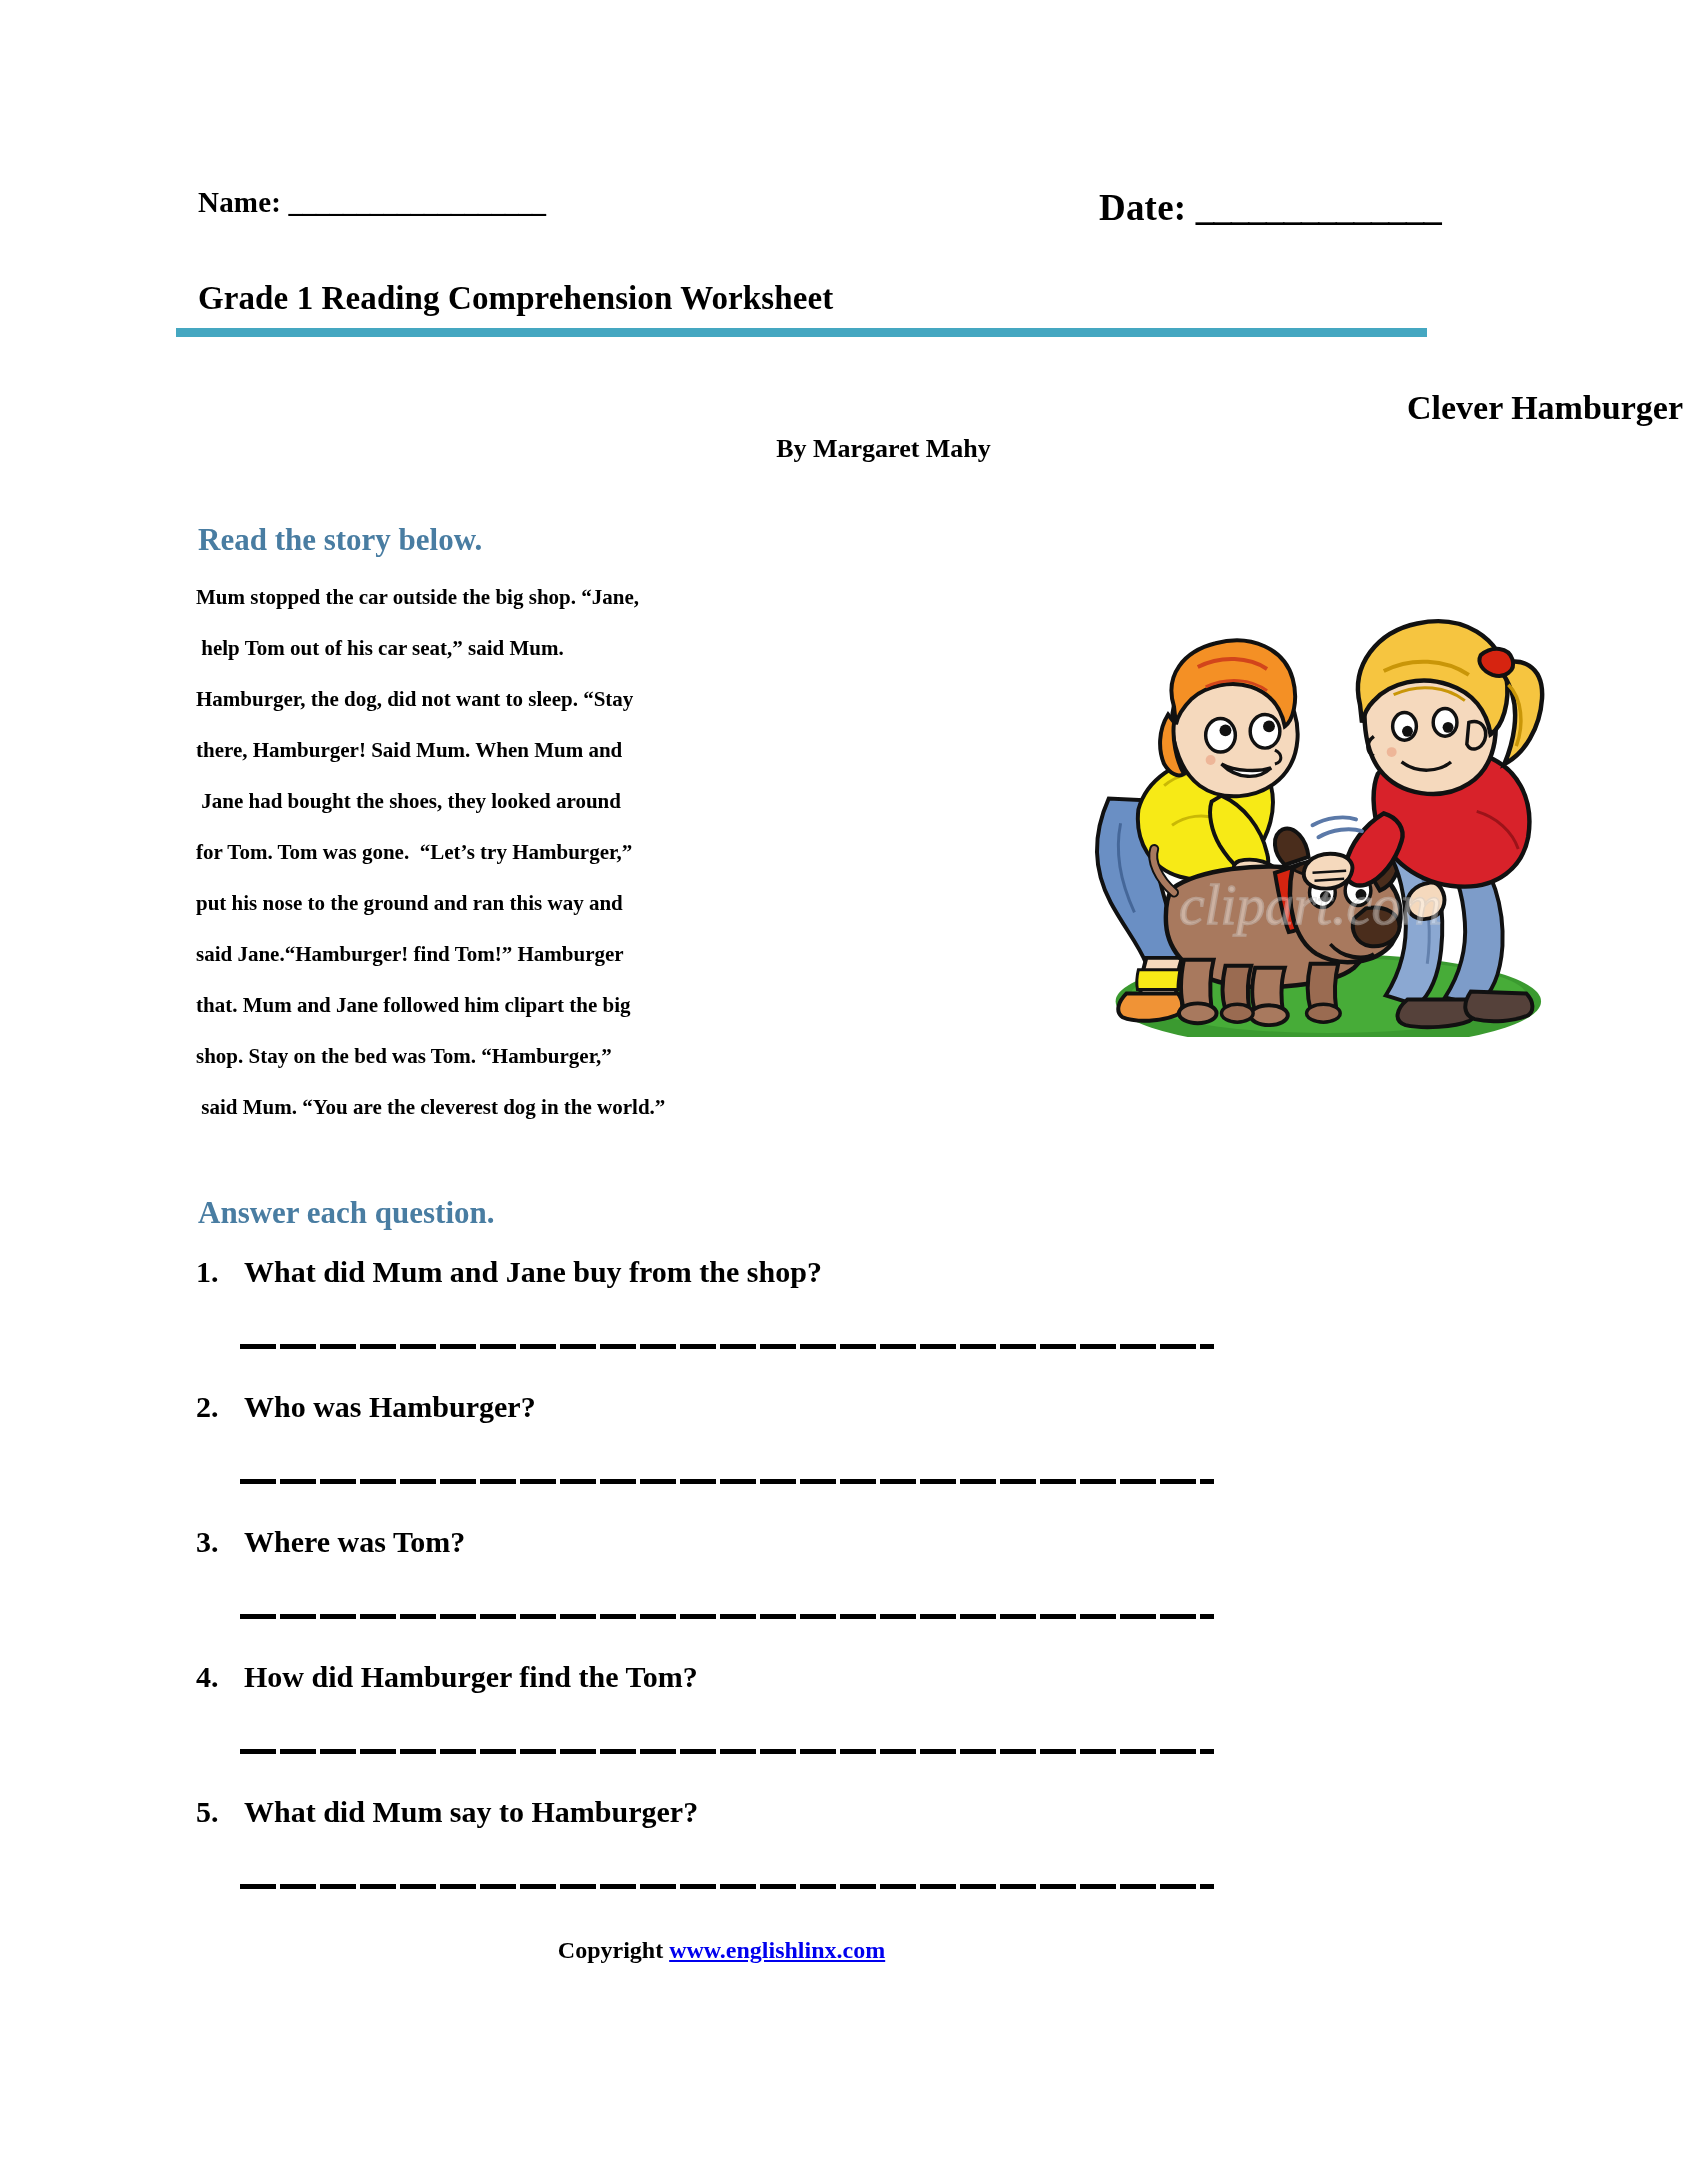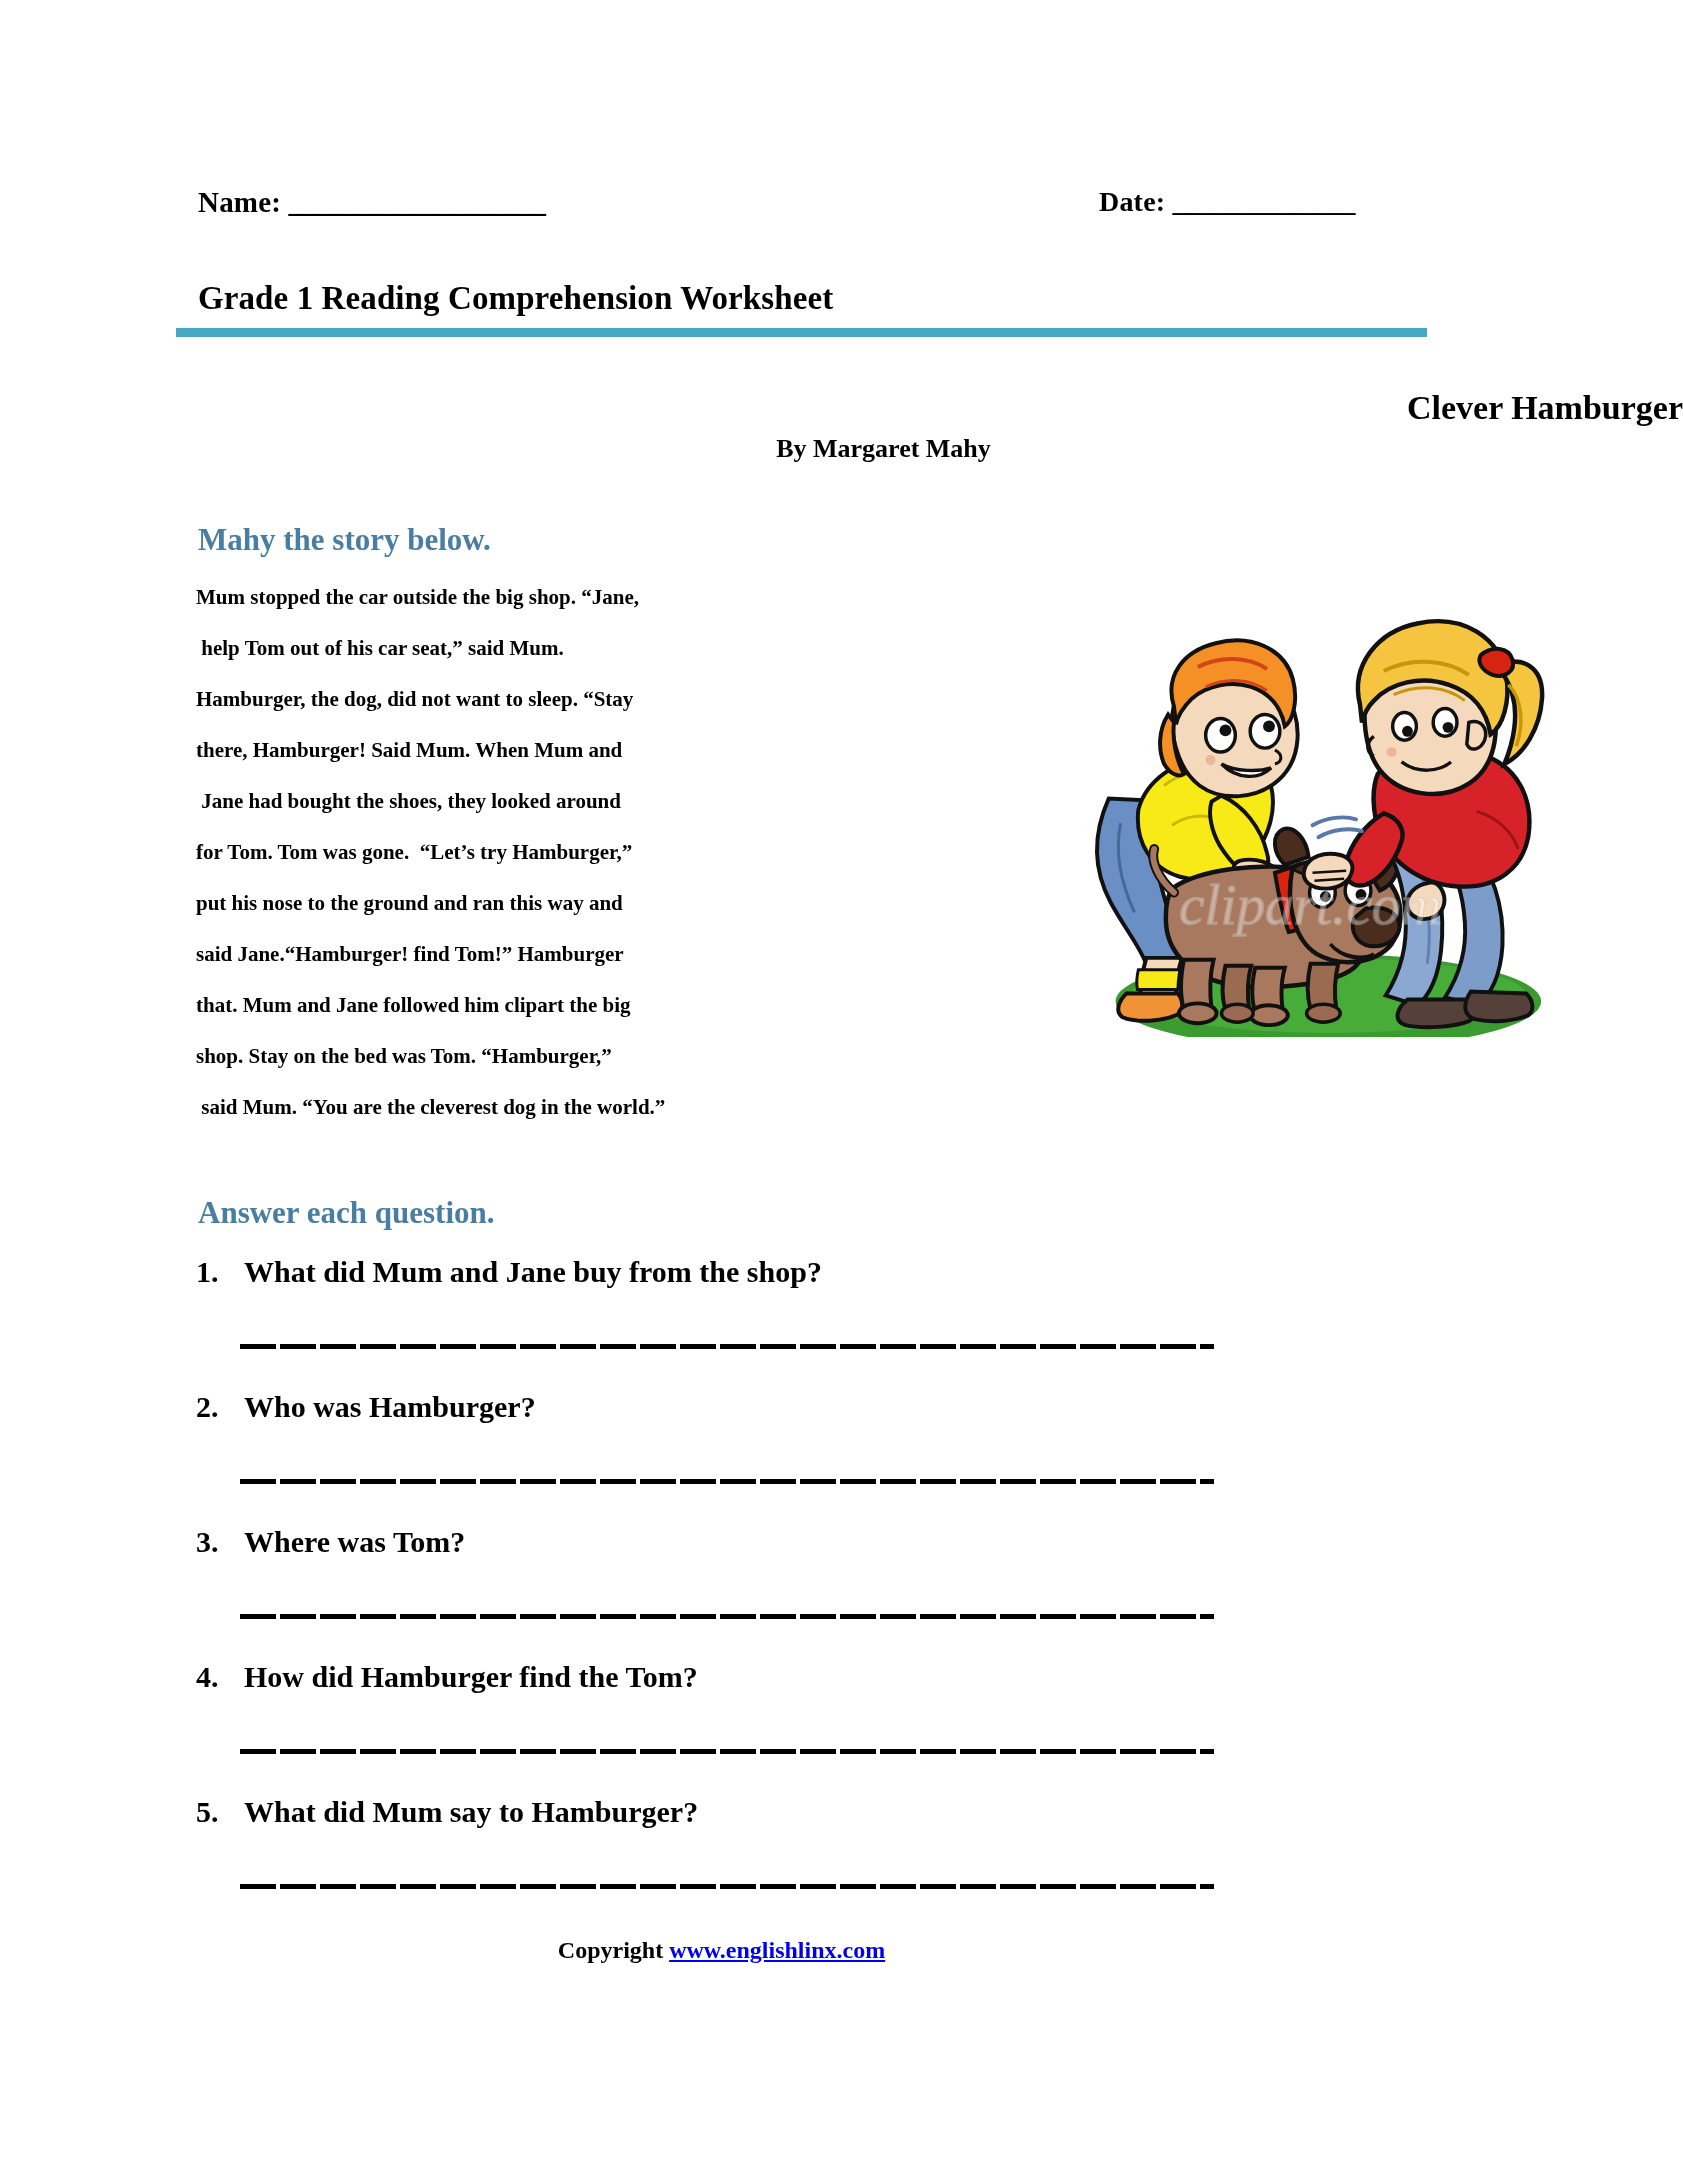--- a/index.html
+++ b/index.html
@@ -37,21 +37,21 @@
     top: 0;
     font-size: 29px;
     font-weight: bold;
     white-space: nowrap;
     letter-spacing: 0.2px;
   }
   .meta-date {
     position: absolute;
     left: 901px;
     top: 0;
-    font-size: 28px;
+    font-size: 37px;
     font-weight: bold;
     white-space: nowrap;
     letter-spacing: 0.2px;
     text-align: right;
   }
   .blank-rule {
     letter-spacing: -1px;
   }
 
   
@@ -193,21 +193,21 @@
     <div class="meta-name"><span>Name:</span> <span class="blank-rule">___________________</span></div>
     <div class="meta-date"><span>Date:</span> <span class="blank-rule">______________</span></div>
   </div>
 
   <div class="sheet-title">Grade 1 Reading Comprehension Worksheet</div>
   <div class="teal-rule"></div>
 
   <div class="story-title">Clever Hamburger</div>
   <div class="story-author">By Margaret Mahy</div>
 
-  <div class="section-label" id="read-label">Mahy the story below.</div>
+  <div class="section-label" id="read-label">Read the story below.</div>
 
   <div class="story-body">
     <div class="story-line">Mum stopped the car outside the big shop. “Jane,</div>
     <div class="story-line"> help Tom out of his car seat,” said Mum.</div>
     <div class="story-line">Hamburger, the dog, did not want to sleep. “Stay</div>
     <div class="story-line">there, Hamburger! Said Mum. When Mum and</div>
     <div class="story-line"> Jane had bought the shoes, they looked around</div>
     <div class="story-line">for Tom. Tom was gone.  “Let’s try Hamburger,”</div>
     <div class="story-line">put his nose to the ground and ran this way and</div>
     <div class="story-line">said Jane.“Hamburger! find Tom!” Hamburger</div>

